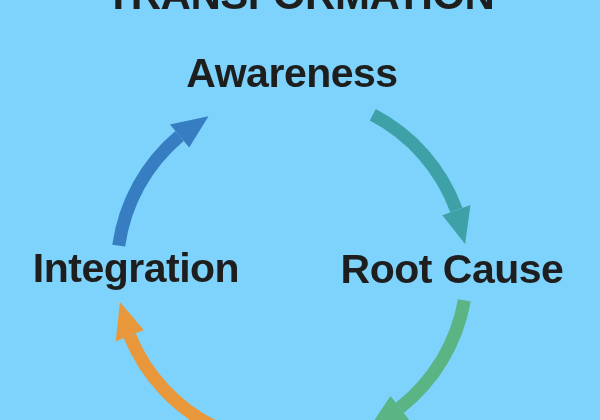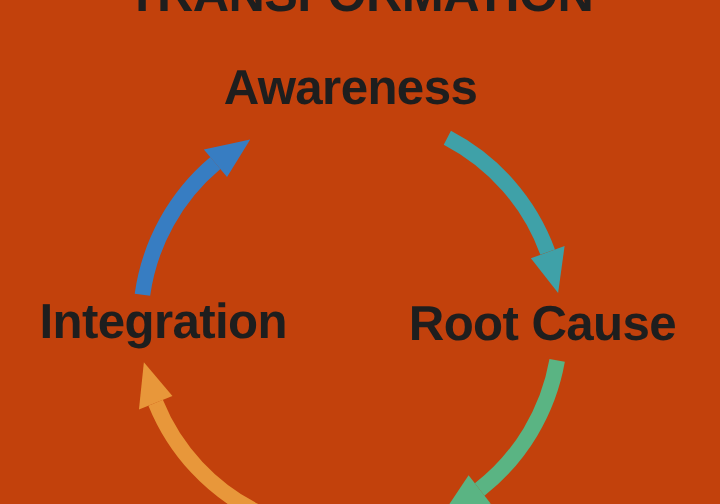--- a/index.html
+++ b/index.html
@@ -40,21 +40,21 @@
   }
   .label-root-cause {
     left: 302px; top: 249px;
     width: 300px;
     font-size: 41px;
   }
 </style>
 </head>
 <body>
 
-<div id="canvas" style="background: #c2410c;">
+<div id="canvas" style="background: #7dd3fc;">
 
   <svg id="arrows-svg" viewBox="0 0 600 420" xmlns="http://www.w3.org/2000/svg">
       <path d="M372.8 114.8 A175 175 0 0 1 456.4 210.1" fill="none" stroke="#3fa1a8" stroke-width="13" stroke-linecap="butt"></path>
       <polygon points="442.4,215.3 470.5,205.0 465.1,244.1" fill="#3fa1a8"></polygon>
       <path d="M464.3 300.4 A175 175 0 0 1 399.7 407.9" fill="none" stroke="#5ab483" stroke-width="13" stroke-linecap="butt"></path>
       <polygon points="390.5,396.1 409.0,419.7 370.1,426.6" fill="#5ab483"></polygon>
       <path d="M215.3 427.3 A175 175 0 0 1 129.7 335.6" fill="none" stroke="#e8973a" stroke-width="13" stroke-linecap="butt"></path>
       <polygon points="143.7,329.9 115.8,341.2 119.9,301.9" fill="#e8973a"></polygon>
       <path d="M118.7 245.6 A175 175 0 0 1 179.5 135.9" fill="none" stroke="#377dc2" stroke-width="13" stroke-linecap="butt"></path>
       <polygon points="189.2,147.4 169.9,124.5 208.5,116.2" fill="#377dc2"></polygon>

